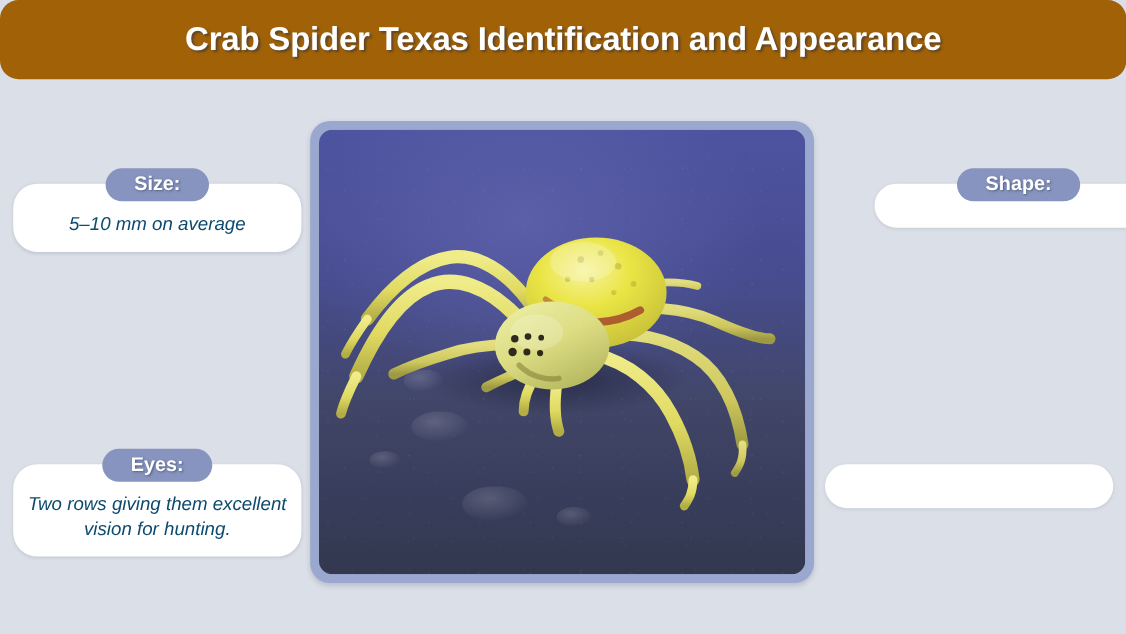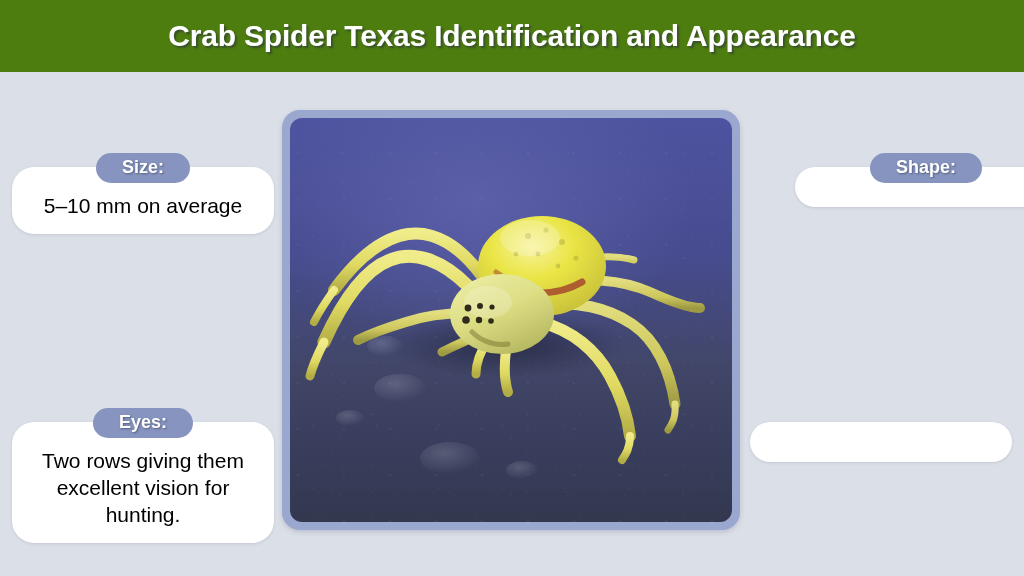--- a/index.html
+++ b/index.html
@@ -15,24 +15,25 @@
     position: relative;
   }
 
   
   .banner {
     position: absolute;
     left: 0;
     top: 0;
     width: 1024px;
     height: 72px;
-    background: #4d7c0f;
+    background: #a16207;
     display: flex;
     align-items: center;
     justify-content: center;
+    border-radius: 17px;
   }
   .banner-title {
     font-size: 30px;
     font-weight: bold;
     color: #ffffff;
     letter-spacing: -0.2px;
     text-shadow: 2px 2px 2px rgba(40,45,70,0.55);
     white-space: nowrap;
   }
 
@@ -41,23 +42,24 @@
     position: absolute;
     width: 262px;
     background: #ffffff;
     border-radius: 22px;
     box-shadow: 0 1px 3px rgba(90,100,130,0.18);
     padding: 26px 12px 14px 12px;
     box-sizing: border-box;
     text-align: center;
   }
   .card-body {
-    font-size: 21px;
+    font-size: 17px;
     line-height: 1.28;
-    color: #000000;
+    color: #0c4a6e;
+    font-style: italic;
   }
   .pill {
     position: absolute;
     top: -14px;
     left: 50%;
     transform: translateX(-50%);
     background: #8694bf;
     border-radius: 16px;
     padding: 4px 26px 5px 26px;
     font-size: 18px;

